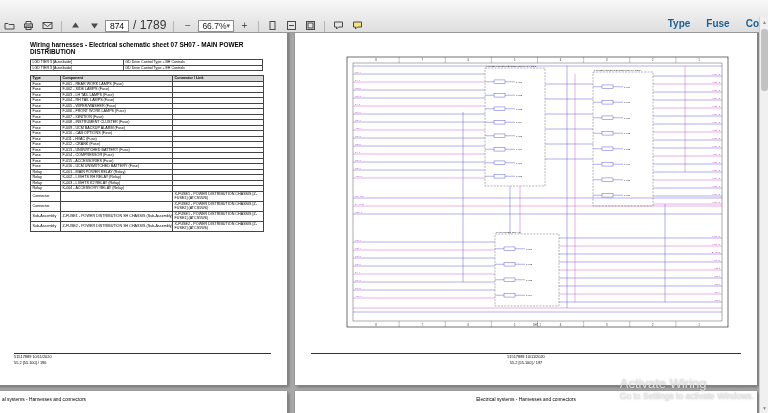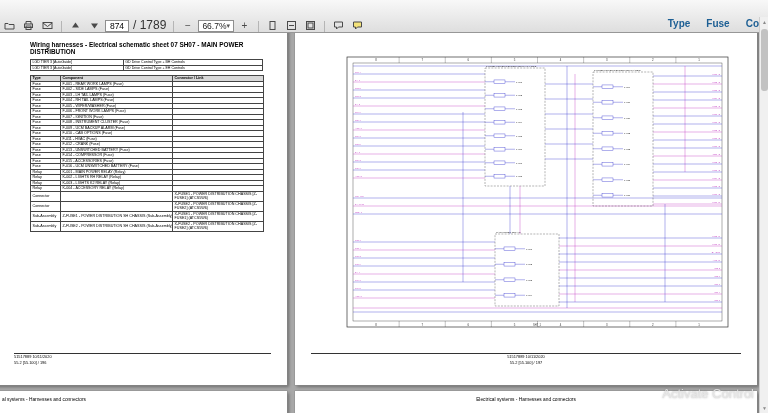--- a/index.html
+++ b/index.html
@@ -589,14 +589,15 @@
   </div>
 </div>
 
 <div class="scrollbar">
   <div class="sb-arrow up">▲</div>
   <div class="sb-thumb"></div>
   <div class="sb-arrow down">▼</div>
 </div>
 
 <div class="watermark">
-  <div class="l1">Activate Control</div>
+  <div class="l1">Activate Wiring</div>
+  <div class="l2">Go to Settings to activate Windows.</div>
 </div>
 
 </body></html>

